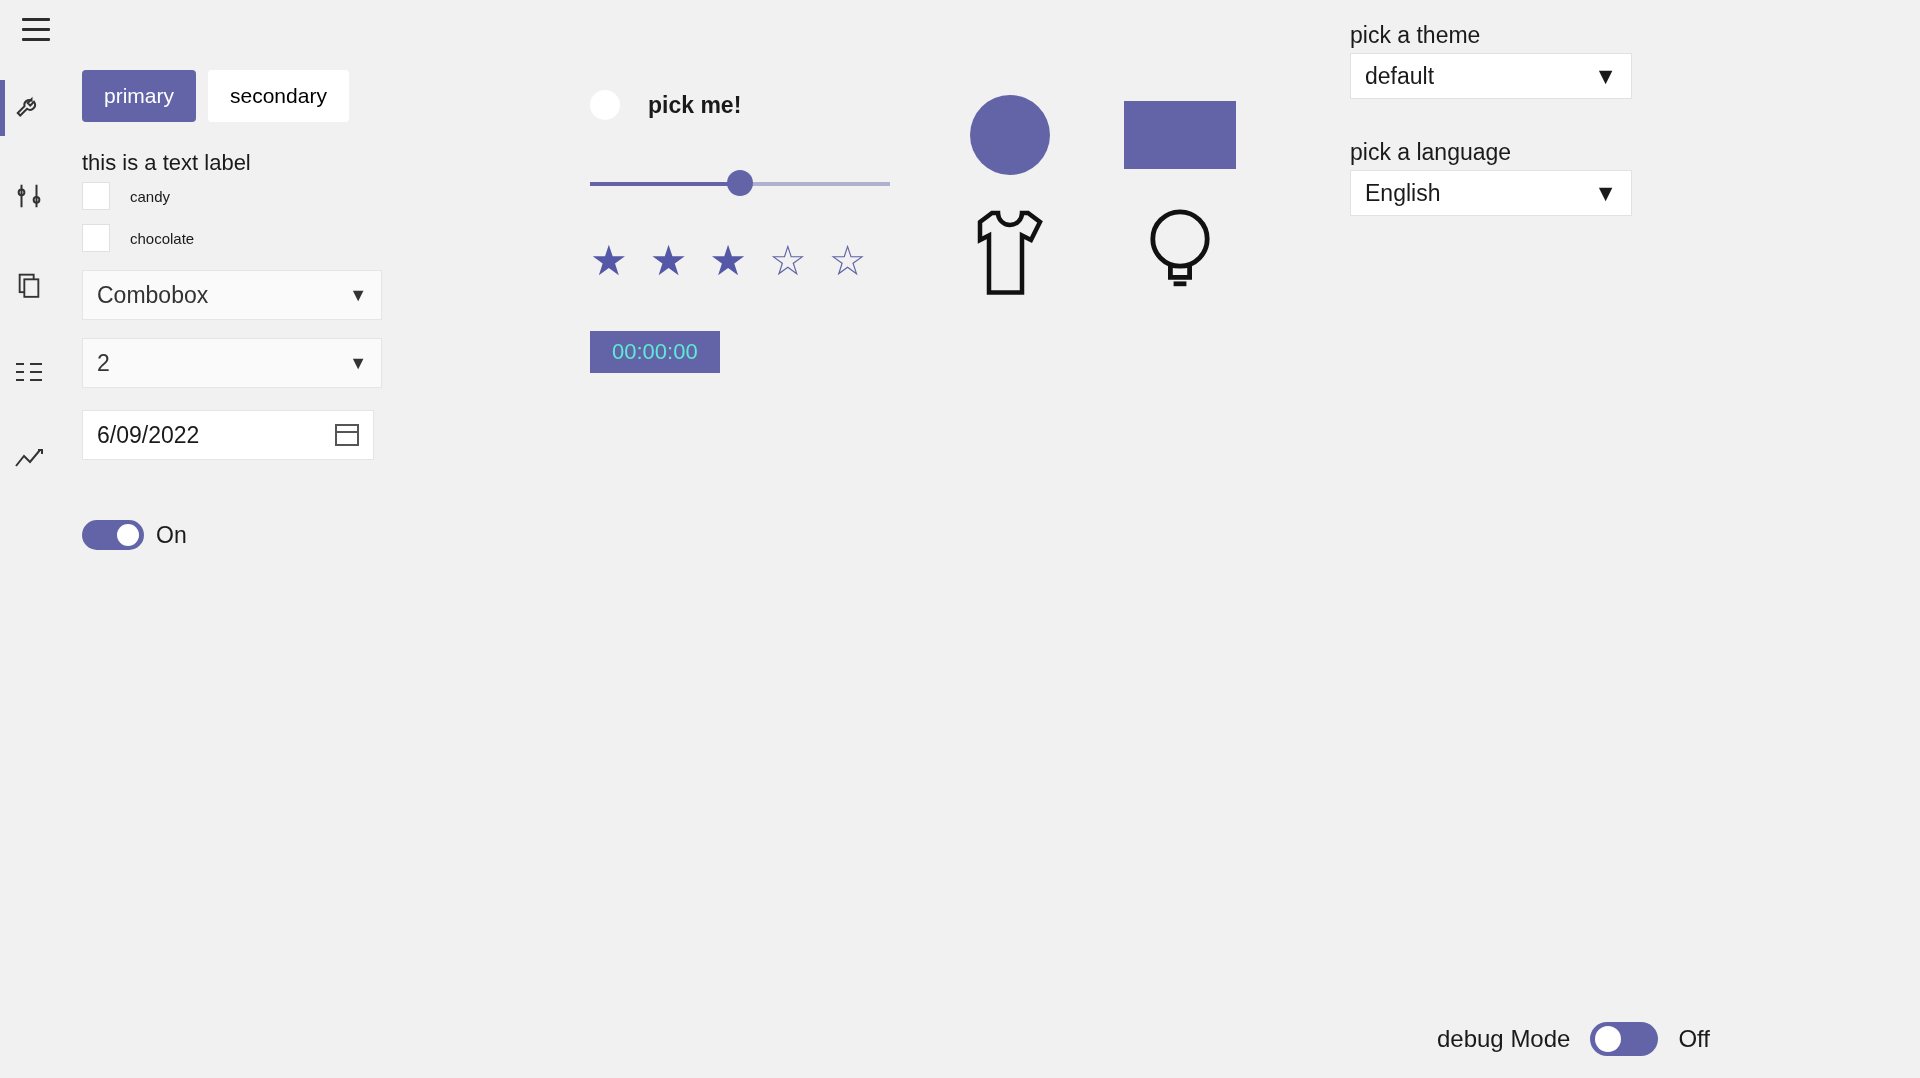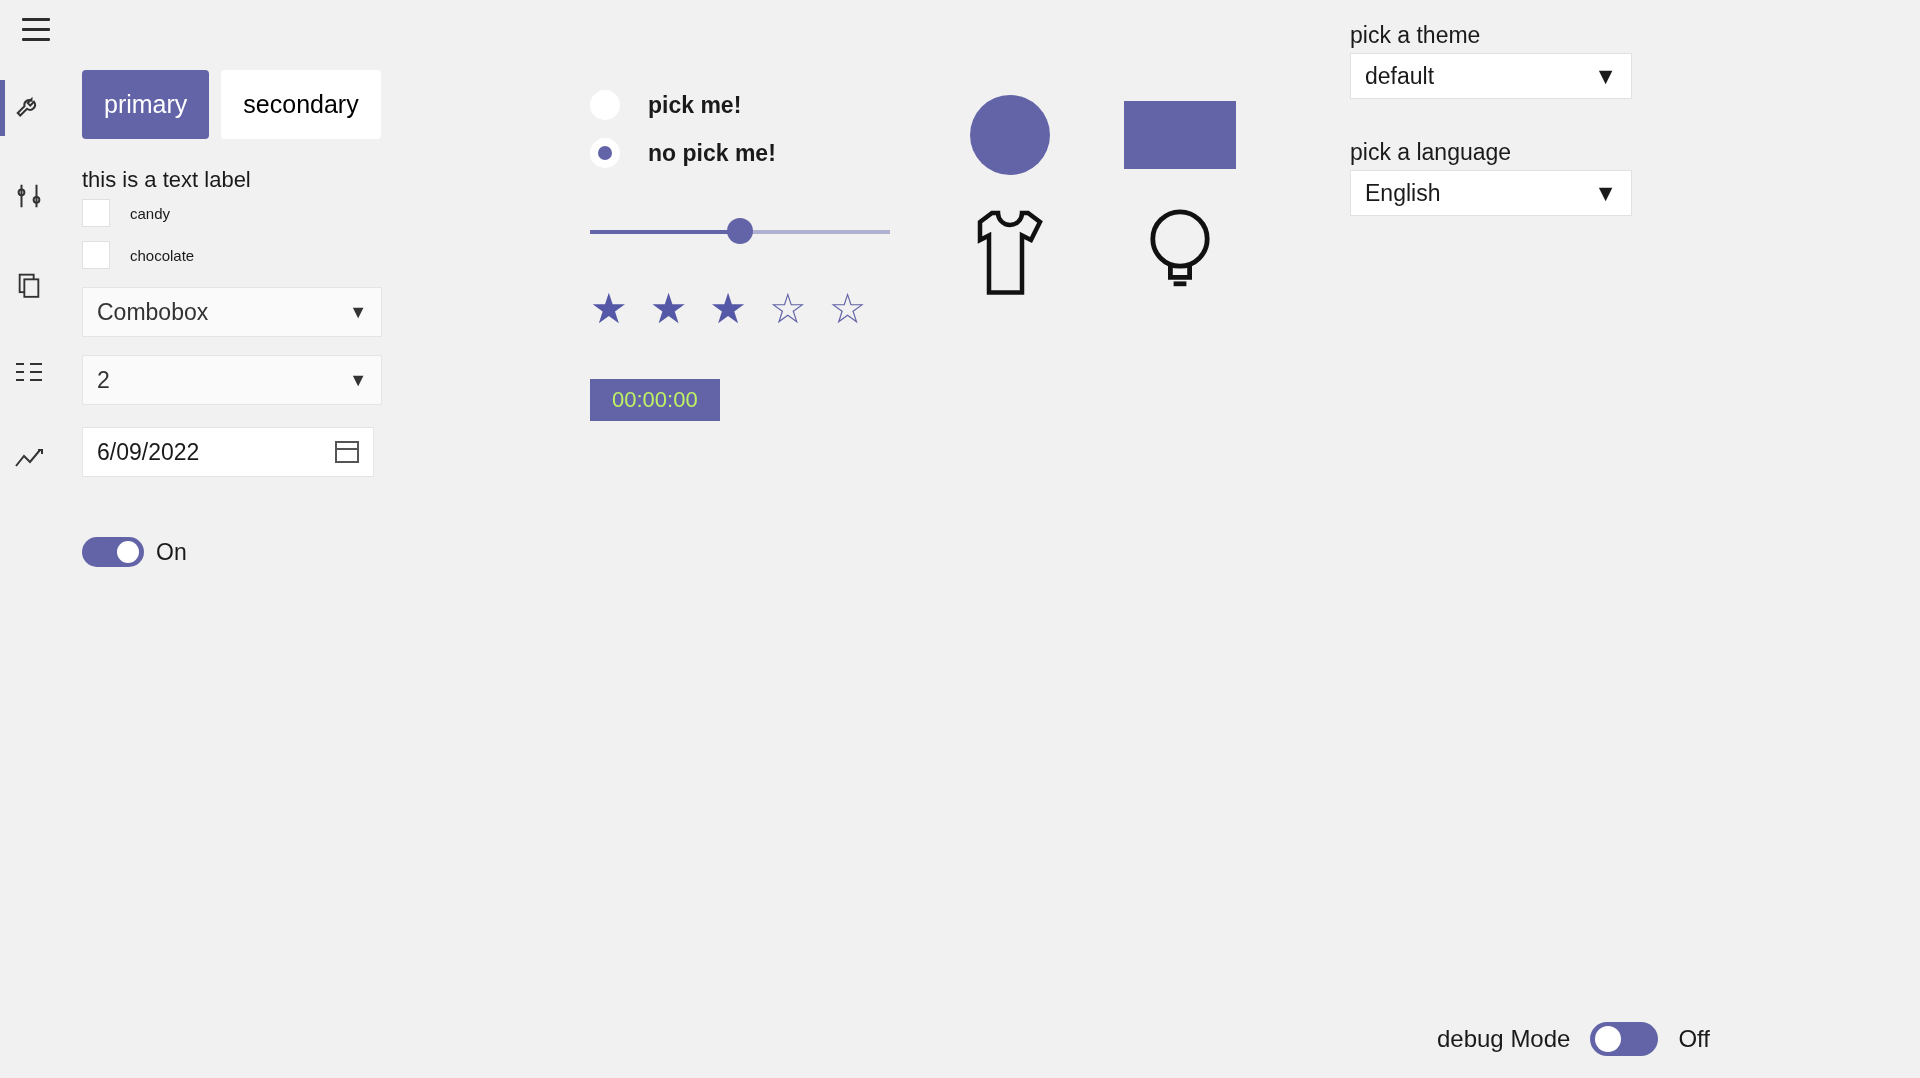--- a/index.html
+++ b/index.html
@@ -77,22 +77,22 @@
       width: 380px;
     }
 
     
     .pivot-row {
       display: flex;
       gap: 12px;
       margin-bottom: 28px;
     }
     .pivot {
-      padding: 20px 22px;
-      font-size: 25px;
+      padding: 14px 22px;
+      font-size: 21px;
       background: #fff;
       border: none;
       cursor: pointer;
       border-radius: 4px;
     }
     .pivot.primary {
       background: #6264a7;
       color: #fff;
     }
 
@@ -251,21 +251,21 @@
       font-size: 42px;
     }
     .star-filled { color: #5558a6; }
     .star-outline { color: #6264a7; }
 
     
     .time-chip {
       margin-top: 46px;
       display: inline-block;
       background: #6264a7;
-      color: #bef264;
+      color: #5eead4;
       padding: 8px 22px;
       font-size: 22px;
     }
 
     
     .shapes {
       position: absolute;
       left: 940px;
       top: 90px;
       display: grid;
@@ -419,26 +419,20 @@
       <div class="knob"></div>
     </div>
     <span class="toggle-label">On</span>
   </div>
 </div>
 
 <div class="mid">
   <div class="radio-row">
     <div class="radio-outer"></div>
     <span class="radio-label">pick me!</span>
-  </div>
-  <div class="radio-row">
-    <div class="radio-outer">
-      <div class="radio-inner"></div>
-    </div>
-    <span class="radio-label">no pick me!</span>
   </div>
 
   <div class="slider">
     <div class="track"></div>
     <div class="fill"></div>
     <div class="thumb"></div>
   </div>
 
   <div class="rating">
     <span class="star-filled">★</span>

